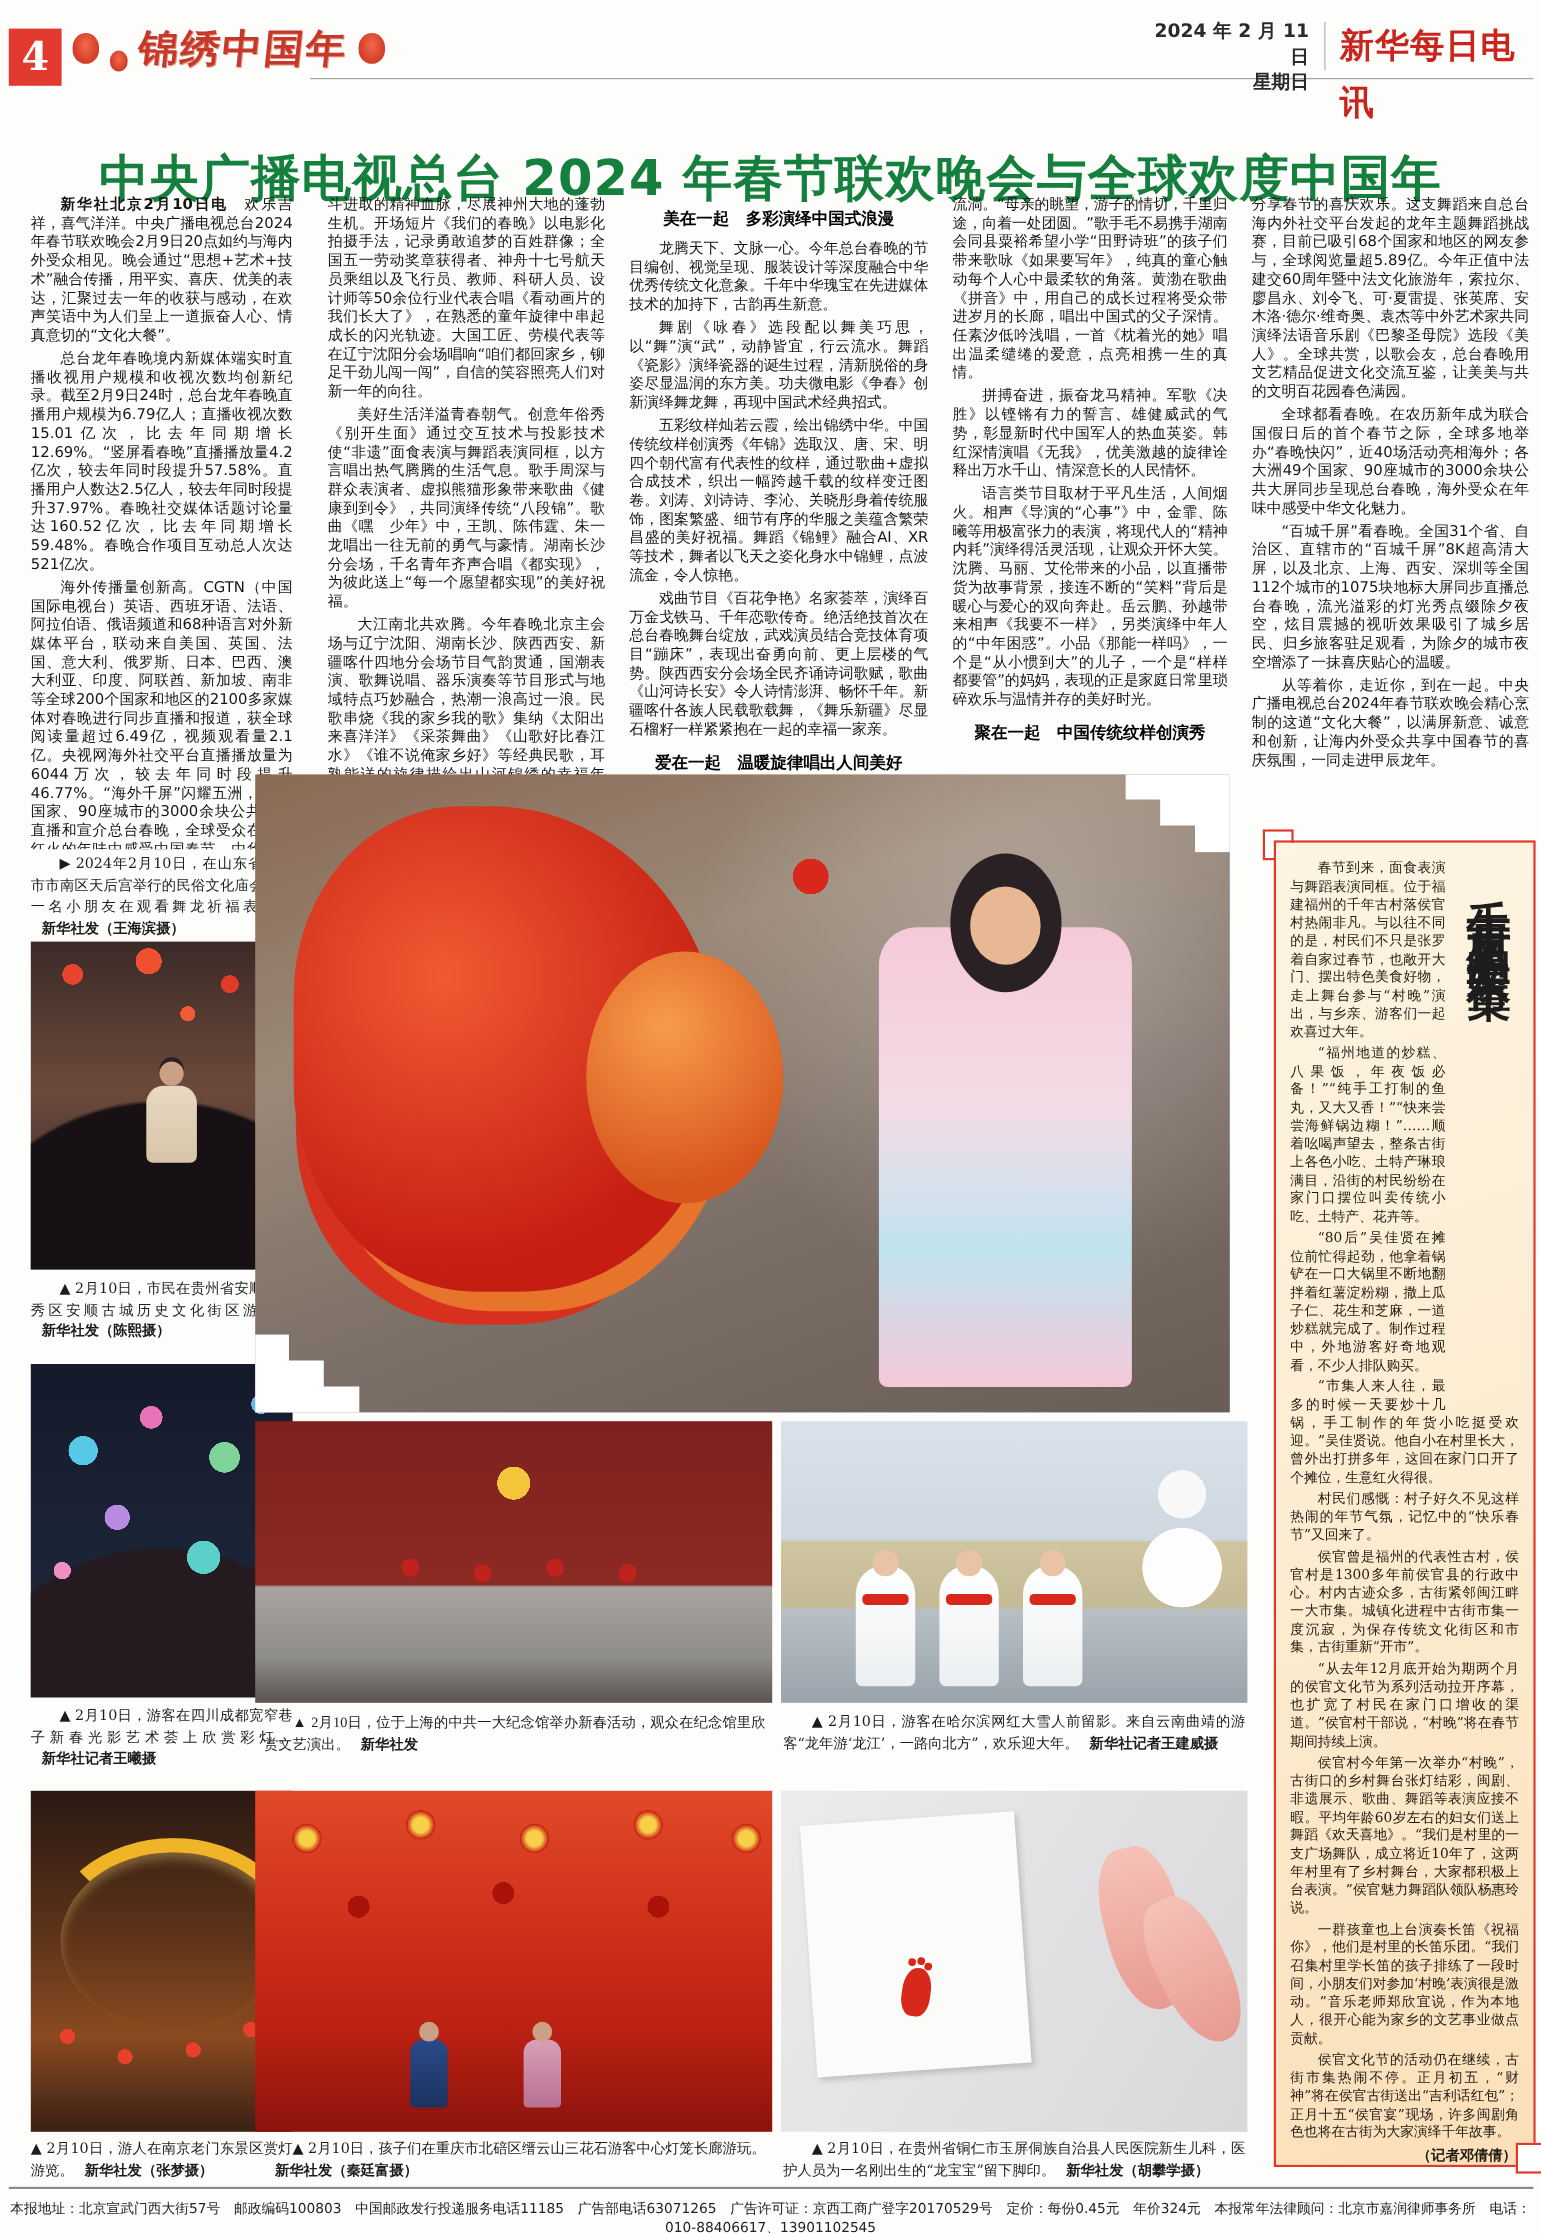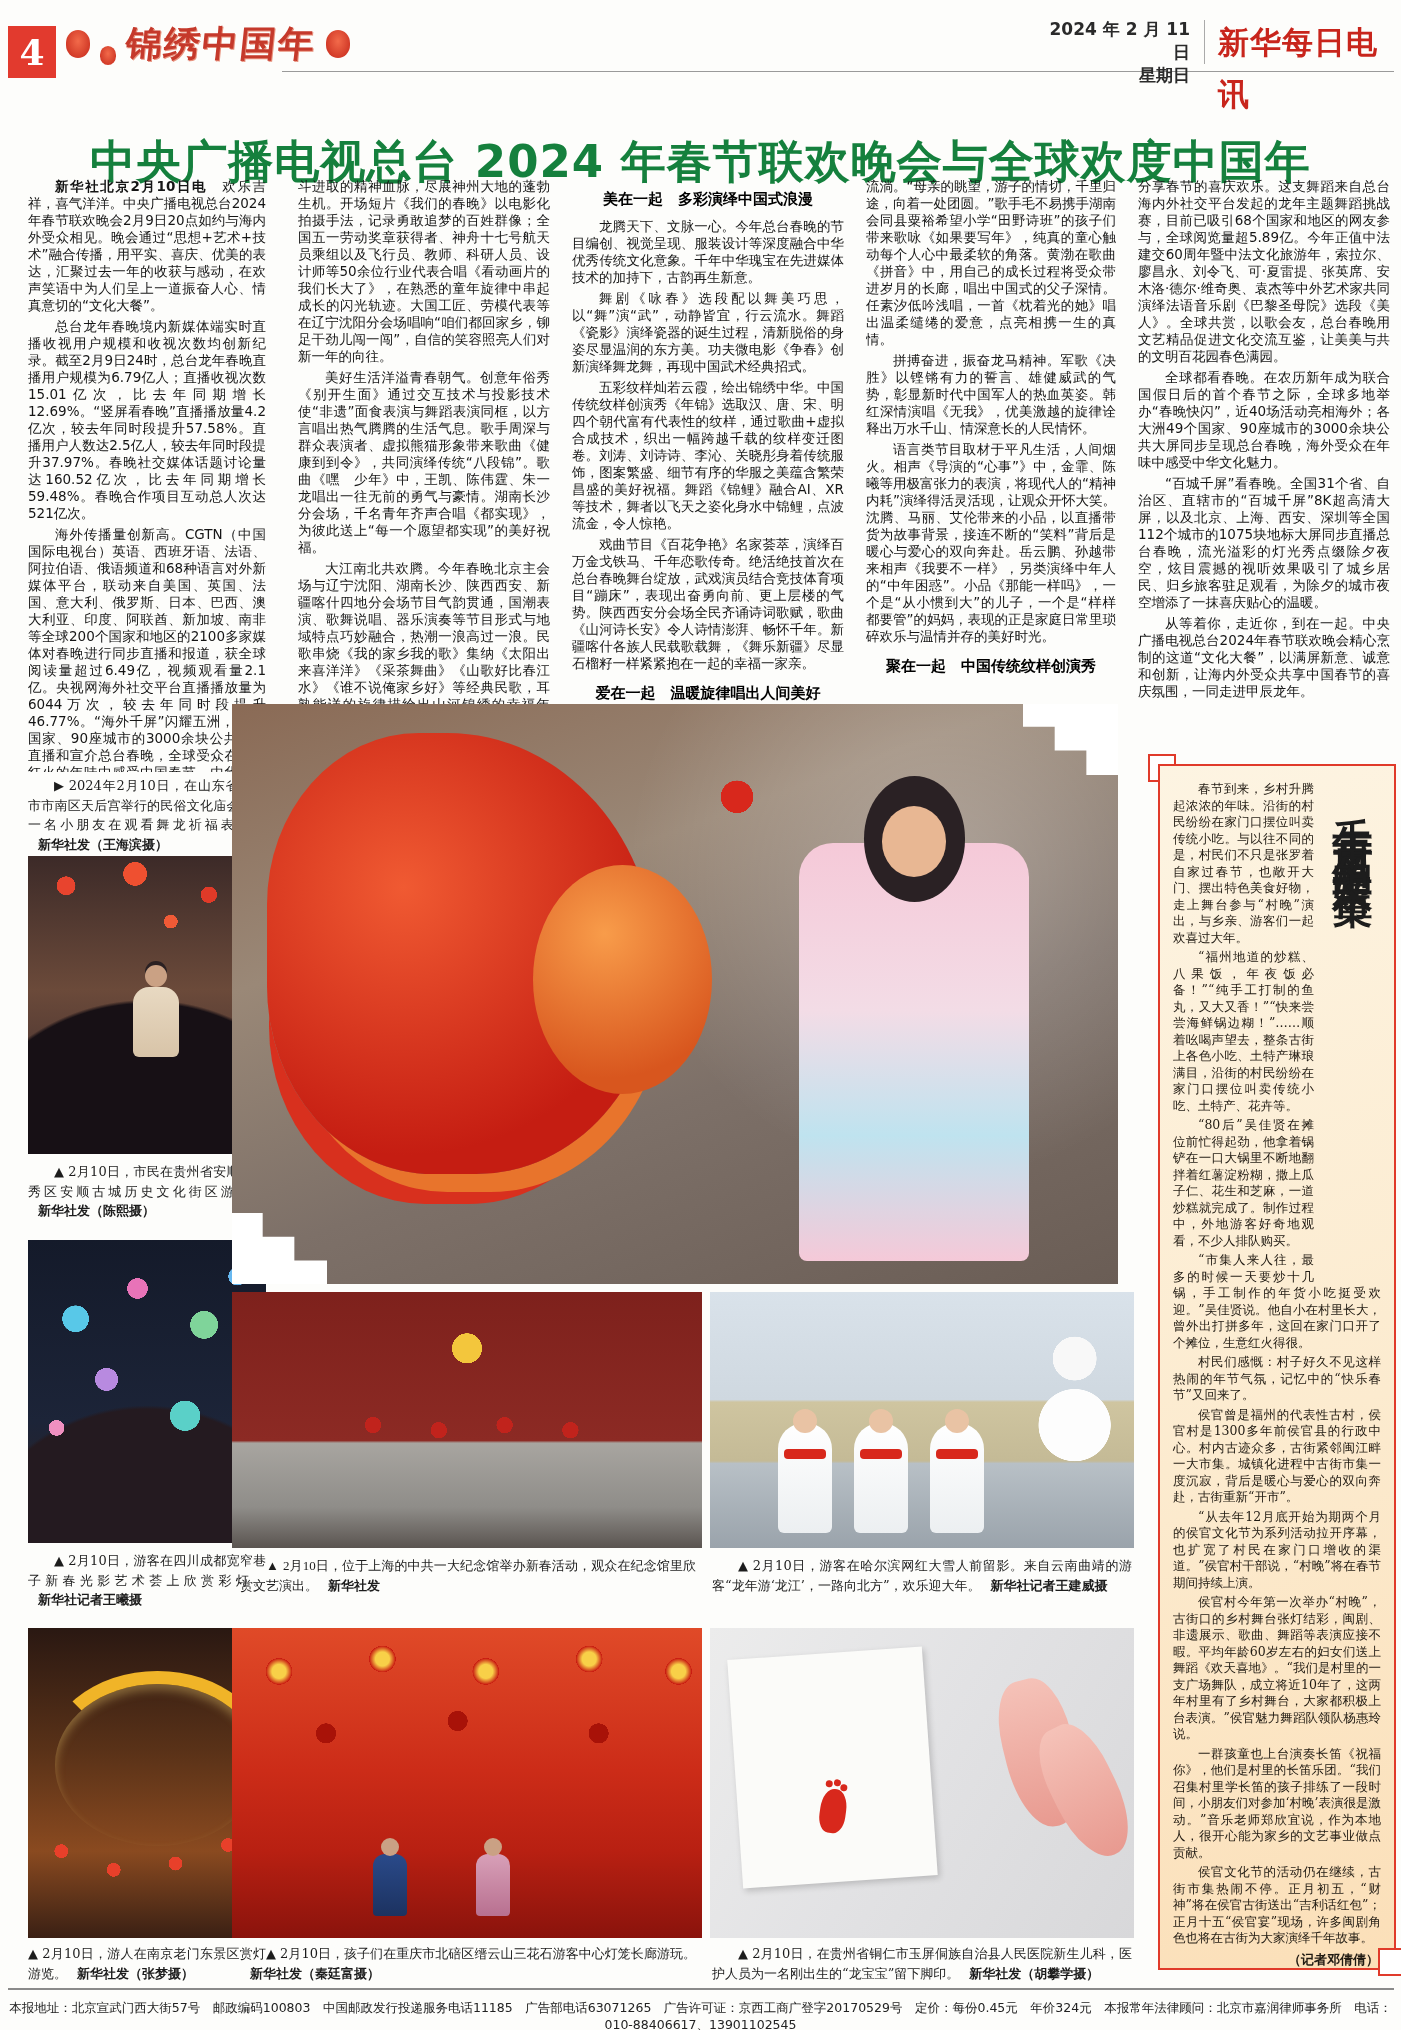--- a/index.html
+++ b/index.html
@@ -239,26 +239,26 @@
   <div class="foot2"></div>
 </div>
 <p class="abs cap" style="left:712px;top:1944px;width:420px;text-indent:2em;">
   <span class="mk">▲</span><span>2月10日，在贵州省铜仁市玉屏侗族自治县人民医院新生儿科，医护人员为一名刚出生的“龙宝宝”留下脚印。</span><b class="cr">新华社发（胡攀学摄）</b>
 </p>
 
 <div class="abs sb-corner-tl"></div>
 <div class="abs sb">
   <div class="sb-body">
     <div class="sb-title">千年古村里的文娱市集</div>
-  <p>春节到来，乡村升腾起浓浓的年味。沿街的村民纷纷在家门口摆位叫卖传统小吃。与以往不同的是，村民们不只是张罗着自家过春节，也敞开大门、摆出特色美食好物，走上舞台参与“村晚”演出，与乡亲、游客们一起欢喜过大年。</p>
+  <p>春节到来，面食表演与舞蹈表演同框。位于福建福州的千年古村落侯官村热闹非凡。与以往不同的是，村民们不只是张罗着自家过春节，也敞开大门、摆出特色美食好物，走上舞台参与“村晚”演出，与乡亲、游客们一起欢喜过大年。</p>
       <p>“福州地道的炒糕、八果饭，年夜饭必备！”“纯手工打制的鱼丸，又大又香！”“快来尝尝海鲜锅边糊！”……顺着吆喝声望去，整条古街上各色小吃、土特产琳琅满目，沿街的村民纷纷在家门口摆位叫卖传统小吃、土特产、花卉等。</p>
       <p>“80后”吴佳贤在摊位前忙得起劲，他拿着锅铲在一口大锅里不断地翻拌着红薯淀粉糊，撒上瓜子仁、花生和芝麻，一道炒糕就完成了。制作过程中，外地游客好奇地观看，不少人排队购买。</p>
       <p>“市集人来人往，最多的时候一天要炒十几锅，手工制作的年货小吃挺受欢迎。”吴佳贤说。他自小在村里长大，曾外出打拼多年，这回在家门口开了个摊位，生意红火得很。</p>
       <p>村民们感慨：村子好久不见这样热闹的年节气氛，记忆中的“快乐春节”又回来了。</p>
-      <p>侯官曾是福州的代表性古村，侯官村是1300多年前侯官县的行政中心。村内古迹众多，古街紧邻闽江畔一大市集。城镇化进程中古街市集一度沉寂，背后是暖心与爱心的双向奔赴，古街重新“开市”。</p>
+      <p>侯官曾是福州的代表性古村，侯官村是1300多年前侯官县的行政中心。村内古迹众多，古街紧邻闽江畔一大市集。城镇化进程中古街市集一度沉寂，为保存传统文化街区和市集，古街重新“开市”。</p>
       <p>“从去年12月底开始为期两个月的侯官文化节为系列活动拉开序幕，也扩宽了村民在家门口增收的渠道。”侯官村干部说，“村晚”将在春节期间持续上演。</p>
       <p>侯官村今年第一次举办“村晚”，古街口的乡村舞台张灯结彩，闽剧、非遗展示、歌曲、舞蹈等表演应接不暇。平均年龄60岁左右的妇女们送上舞蹈《欢天喜地》。“我们是村里的一支广场舞队，成立将近10年了，这两年村里有了乡村舞台，大家都积极上台表演。”侯官魅力舞蹈队领队杨惠玲说。</p>
       <p>一群孩童也上台演奏长笛《祝福你》，他们是村里的长笛乐团。“我们召集村里学长笛的孩子排练了一段时间，小朋友们对参加‘村晚’表演很是激动。”音乐老师郑欣宜说，作为本地人，很开心能为家乡的文艺事业做点贡献。</p>
       <p>侯官文化节的活动仍在继续，古街市集热闹不停。正月初五，“财神”将在侯官古街送出“吉利话红包”；正月十五“侯官宴”现场，许多闽剧角色也将在古街为大家演绎千年故事。</p>
     </div>
   <p class="sb-sign">（记者邓倩倩）</p>
 
 </div>
 <div class="abs sb-corner-br"></div>
 

